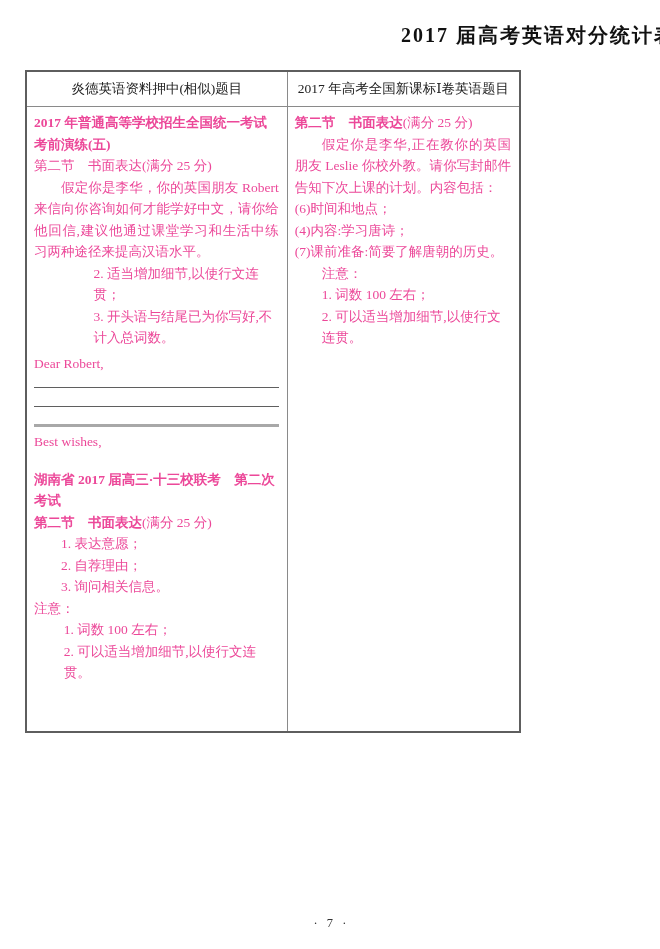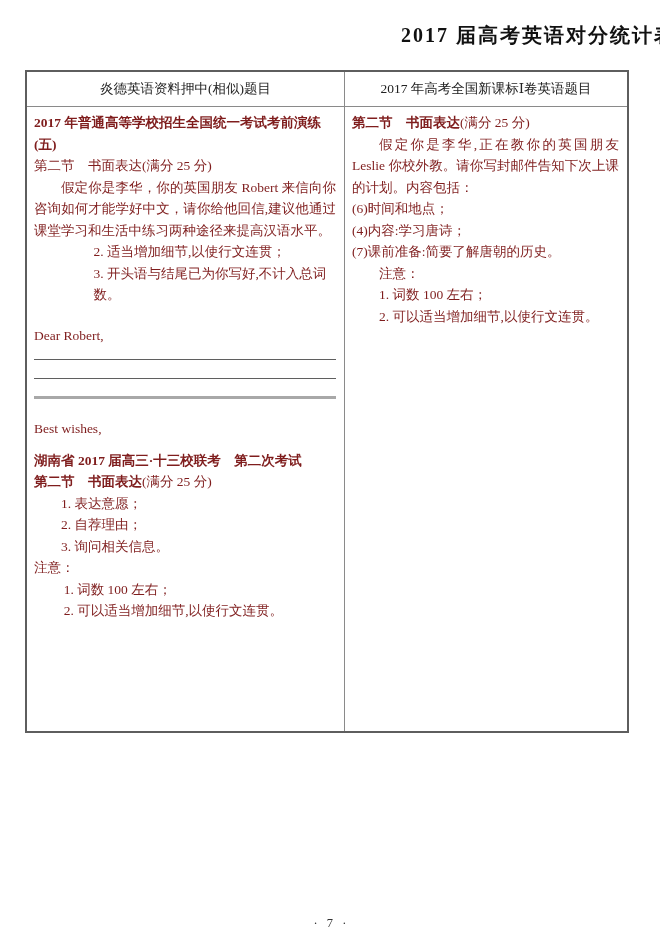--- a/index.html
+++ b/index.html
@@ -12,51 +12,51 @@
     overflow: hidden;
   }
   .page-title {
     position: absolute; top: 22px; left: 16px; width: 660px;
     text-align: right;
     font-size: 20px; font-weight: bold; letter-spacing: 2px;
     color: #111;
   }
   .cmp-table {
     position: absolute; left: 25px; top: 70px;
-    width: 604px; height: 663px;
+    width: 496px; height: 663px;
     border: 2px solid #5e5e5e;
     display: flex; flex-direction: column;
     background: #fff;
   }
   .header-row {
     display: flex; flex: 0 0 35px;
     border-bottom: 1px solid #8a8a8a;
   }
   .hcell {
     display: flex; align-items: center; justify-content: center;
     font-size: 13.5px; color: #222;
   }
   .hcell.hleft { width: 53%; border-right: 1px solid #8a8a8a; }
   .hcell.hright { width: 47%; }
   .body-row { display: flex; flex: 1 1 auto; min-height: 0; }
   .cell {
     font-size: 13.5px; line-height: 21.5px;
     padding: 5px 8px 5px 7px;
-    color: #7f1d1d;
+    color: #ec4899;
   }
   .cell.cleft { width: 53%; border-right: 1px solid #8a8a8a; }
   .cell.cright { width: 47%; }
   .bold { font-weight: bold; }
   .jst { text-align: justify; text-justify: inter-ideograph; }
   .ti2 { text-indent: 2em; }
   .ml2 { margin-left: 2em; }
   .ml22 { margin-left: 2.2em; }
   .ml44 { margin-left: 4.4em; }
-  .mt8 { margin-top: 19px; }
-  .mt14 { margin-top: 10px; }
+  .mt8 { margin-top: 4px; }
+  .mt14 { margin-top: 16px; }
   .writing-line { height: 19px; border-bottom: 1px solid #5f5f5f; }
   .writing-line.first { height: 14px; }
   .writing-line.thick { height: 20px; border-bottom: 3px solid #a8a8a8; }
   .signature { text-align: right; padding-right: 6px; }
   .page-number {
     position: absolute; top: 916px; left: 0; width: 660px;
     text-align: center; font-size: 12.5px; color: #333;
     word-spacing: 6px;
   }
 </style>

